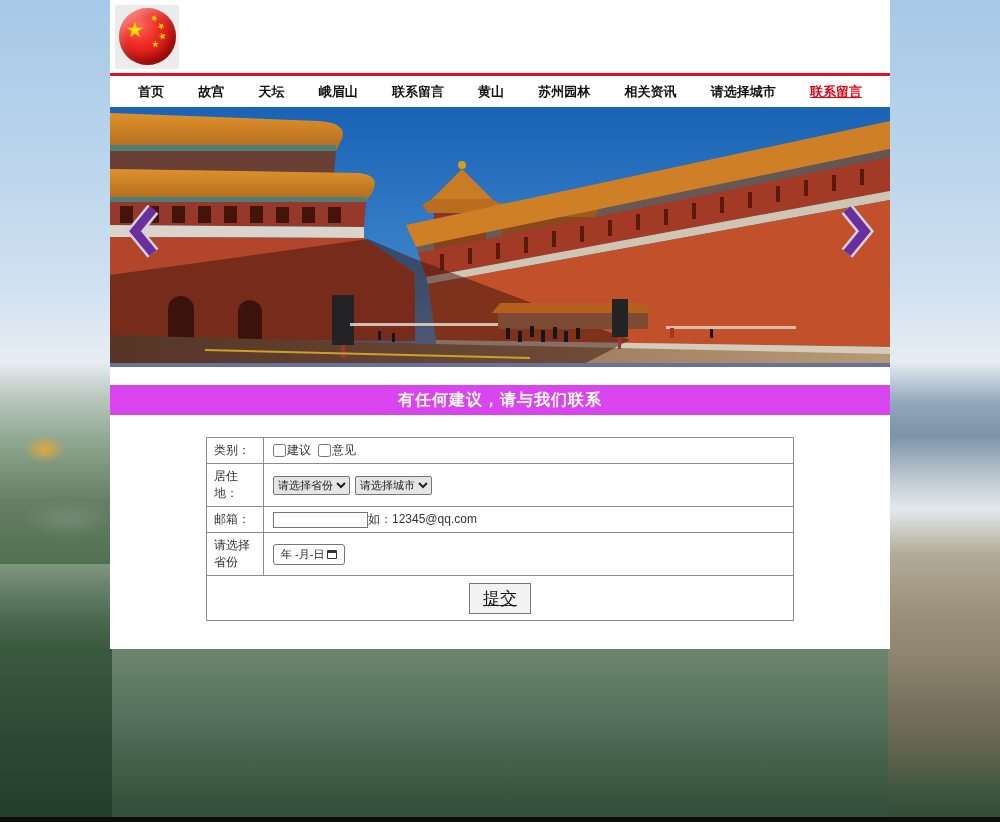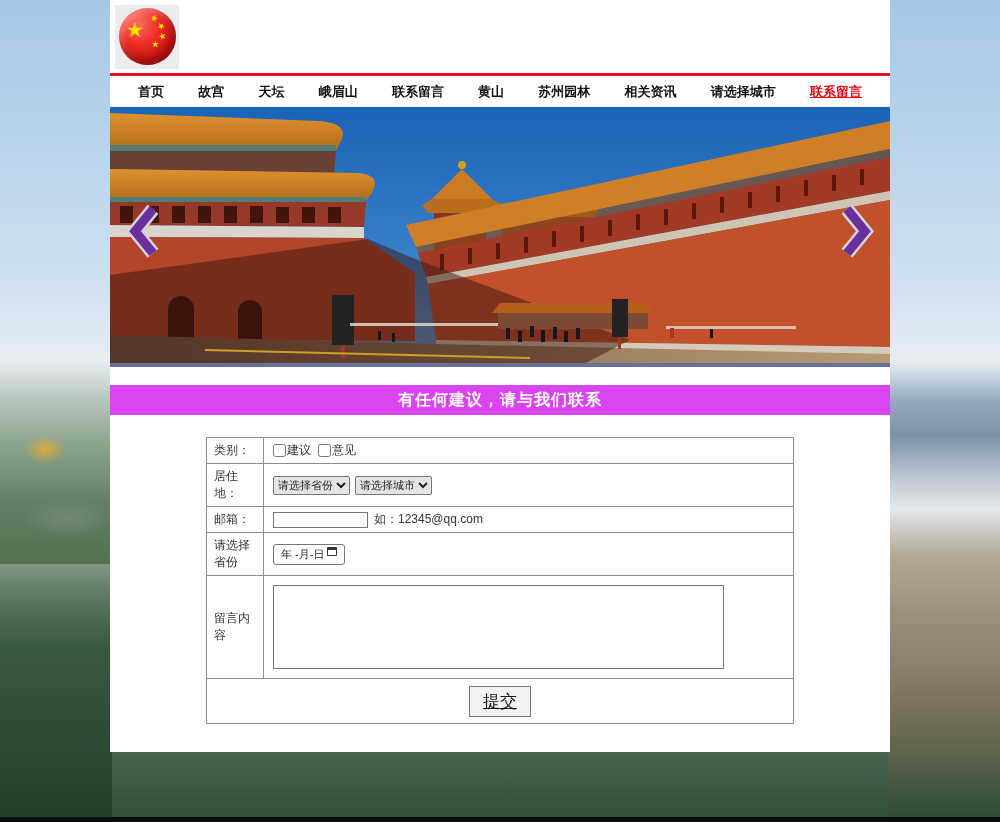--- a/index.html
+++ b/index.html
@@ -69,22 +69,22 @@
   .form-row { display:flex; align-items:stretch; border-bottom:1px solid #8c8c8c; }
   .form-row:last-child { border-bottom:none; }
   .cell-label { width:57px; padding:4px 2px 4px 7px; border-right:1px solid #8c8c8c;
     display:flex; align-items:center; }
   .cell-value { flex:1; padding:3px 9px; display:flex; align-items:center; min-height:22px; }
   .text-input { width:95px; height:16px; border:1px solid #767676; background:#fff; padding:0 2px; font-size:11px; }
   .opt-label { display:inline-flex; align-items:center; margin-right:7px; }
   .opt-label input { margin:0 1px 0 0; }
   .mini-select { font-size:11px; height:19px; border:1px solid #767676; border-radius:2px;
     background:#e5e5e5; color:#222; margin-right:5px; }
-  .hint { font-size:12px; color:#333; margin-left:6px; white-space:nowrap; }
-  .date-box { display:inline-flex; gap:3px; border:1px solid #767676;
+  .hint { font-size:12px; color:#333; margin-left:0; white-space:nowrap; }
+  .date-box { display:inline-flex; align-items:center; gap:3px; border:1px solid #767676;
     border-radius:3px; padding:2px 7px; font-size:11px; color:#222; cursor:default; background:#fff; }
   .cal-icon { width:10px; height:9px; border:1.3px solid #333; border-top-width:3px; border-radius:1px; display:inline-block; }
   .msg-textarea { width:451px; height:84px; margin:6px 0; border:1px solid #777; resize:none; background:#fff; }
   .file-box { display:inline-flex; align-items:center; border:1px solid #767676; height:19px; width:140px; background:#fff; }
   .file-btn { font-size:11px; height:100%; padding:0 6px; border:none; border-right:1px solid #8a8a8a;
     background:#f5f5f5; color:#222; cursor:pointer; white-space:nowrap; }
   .file-status { font-size:11px; color:#555; padding-left:5px; white-space:nowrap; }
   .submit-row { height:44px; display:flex; align-items:center; justify-content:center;text-decoration:underline; }
   .submit-btn { font-size:17px; padding:3px 13px; border:1px solid #767676; background:#f2f2f2;
     color:#111; cursor:pointer; font-family:inherit; }
@@ -290,26 +290,20 @@
       <div class="form-row">
         <div class="cell-label">请选择省份</div>
         <div class="cell-value">
           <span class="date-box">
             <span>年 -月-日</span>
             <span class="cal-icon"></span>
           </span>
         </div>
       </div>
 
-      <div class="form-row">
-        <div class="cell-label">留言内容</div>
-        <div class="cell-value">
-          <textarea class="msg-textarea" style=""></textarea>
-        </div>
-      </div>
 
 
       <div class="submit-row">
         <button class="submit-btn">提交</button>
       </div>
 
     </div>
   </div>
 
 </div>

